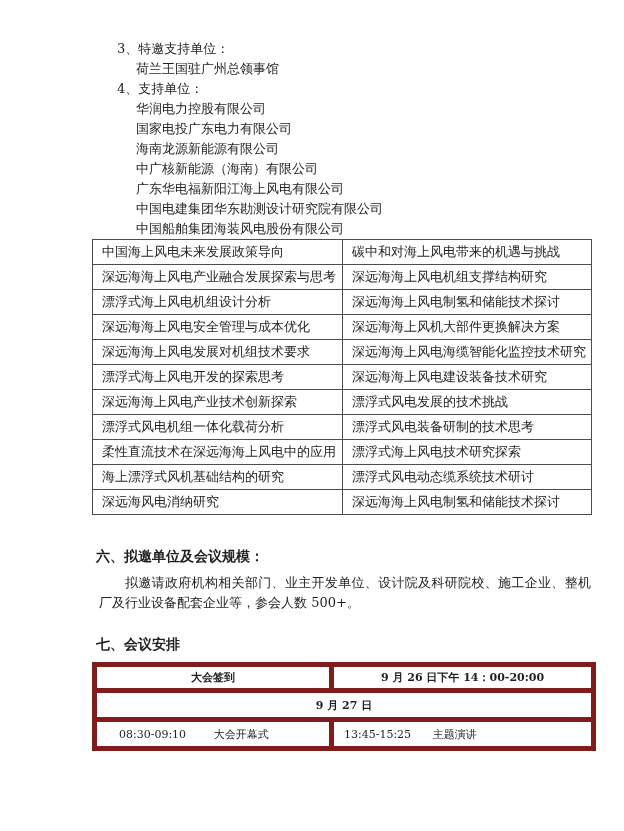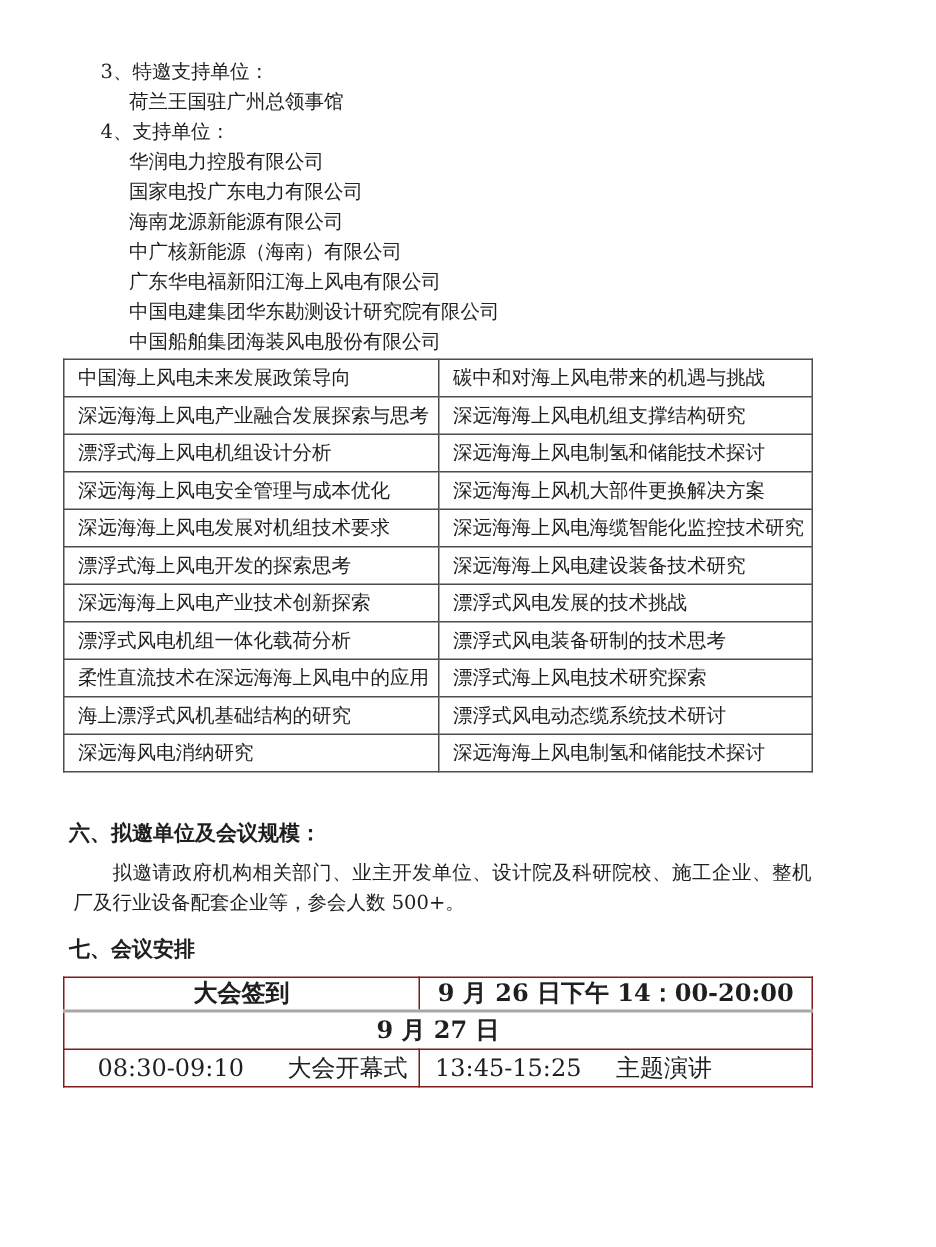--- a/index.html
+++ b/index.html
@@ -2,44 +2,44 @@
 <html><head>
 <meta charset="utf-8">
 <style>
   html, body { margin: 0; padding: 0; background: #ffffff; }
   body {
     width: 624px; height: 831px;
     font-family: "DejaVu Serif", "Liberation Serif", serif;
     color: #1f1f1f; font-size: 13px; overflow: hidden;
   }
   .sheet { position: relative; width: 624px; height: 831px; background: #fff; }
-  .content { padding: 39px 0 0 42px; width: 500px; }
+  .content { padding: 39px 0 0 92px; width: 500px; }
 
   .num-item { margin-left: 25px; line-height: 20px; white-space: nowrap; }
   .sub-item { margin-left: 44px; line-height: 20px; white-space: nowrap; }
 
   .sec-heading { font-size: 14px; font-weight: bold; line-height: 20px; margin: 0 0 0 4px; white-space: nowrap; }
   .heading-topics { margin-top: 18px; margin-bottom: 2px; }
   .heading-invitees { margin-top: 31px; }
-  .heading-agenda { margin-top: 10px; margin-bottom: 8px; }
+  .heading-agenda { margin-top: 21px; margin-bottom: 8px; }
 
   table { border-collapse: collapse; table-layout: fixed; }
   .topics-table { width: 499px; }
   .topics-table td {
     border: 1px solid #4d4d4d; height: 24px;
     padding: 0 9px; font-size: 13px; overflow: hidden; white-space: nowrap;
   }
 
   .invitees-para {
     margin: 7px 0 0 7px; width: 492px;
     text-indent: 2em; line-height: 20px; text-align: justify;
   }
 
   .agenda-table { width: 499px; }
-  .agenda-table td { border: 1px solid #7f1d1d; font-size: 16px; padding: 0 8px; overflow: hidden; white-space: nowrap; }
+  .agenda-table td { border: 5px solid #7f1d1d; font-size: 11px; padding: 0 8px; overflow: hidden; white-space: nowrap; }
   .agenda-row-signin td { height: 21px; font-weight: bold; text-align: center; border-bottom: 2px solid #a8a8a8; }
   .agenda-row-day td { height: 24px; font-weight: bold; text-align: center; }
   .agenda-row-slots td { height: 24px; }
   .slot-time-left { margin-left: 14px; }
   .slot-event-left { margin-left: 24px; }
   .slot-time-right { margin-left: 2px; }
   .slot-event-right { margin-left: 18px; }
 </style>
 </head>
 <body>

